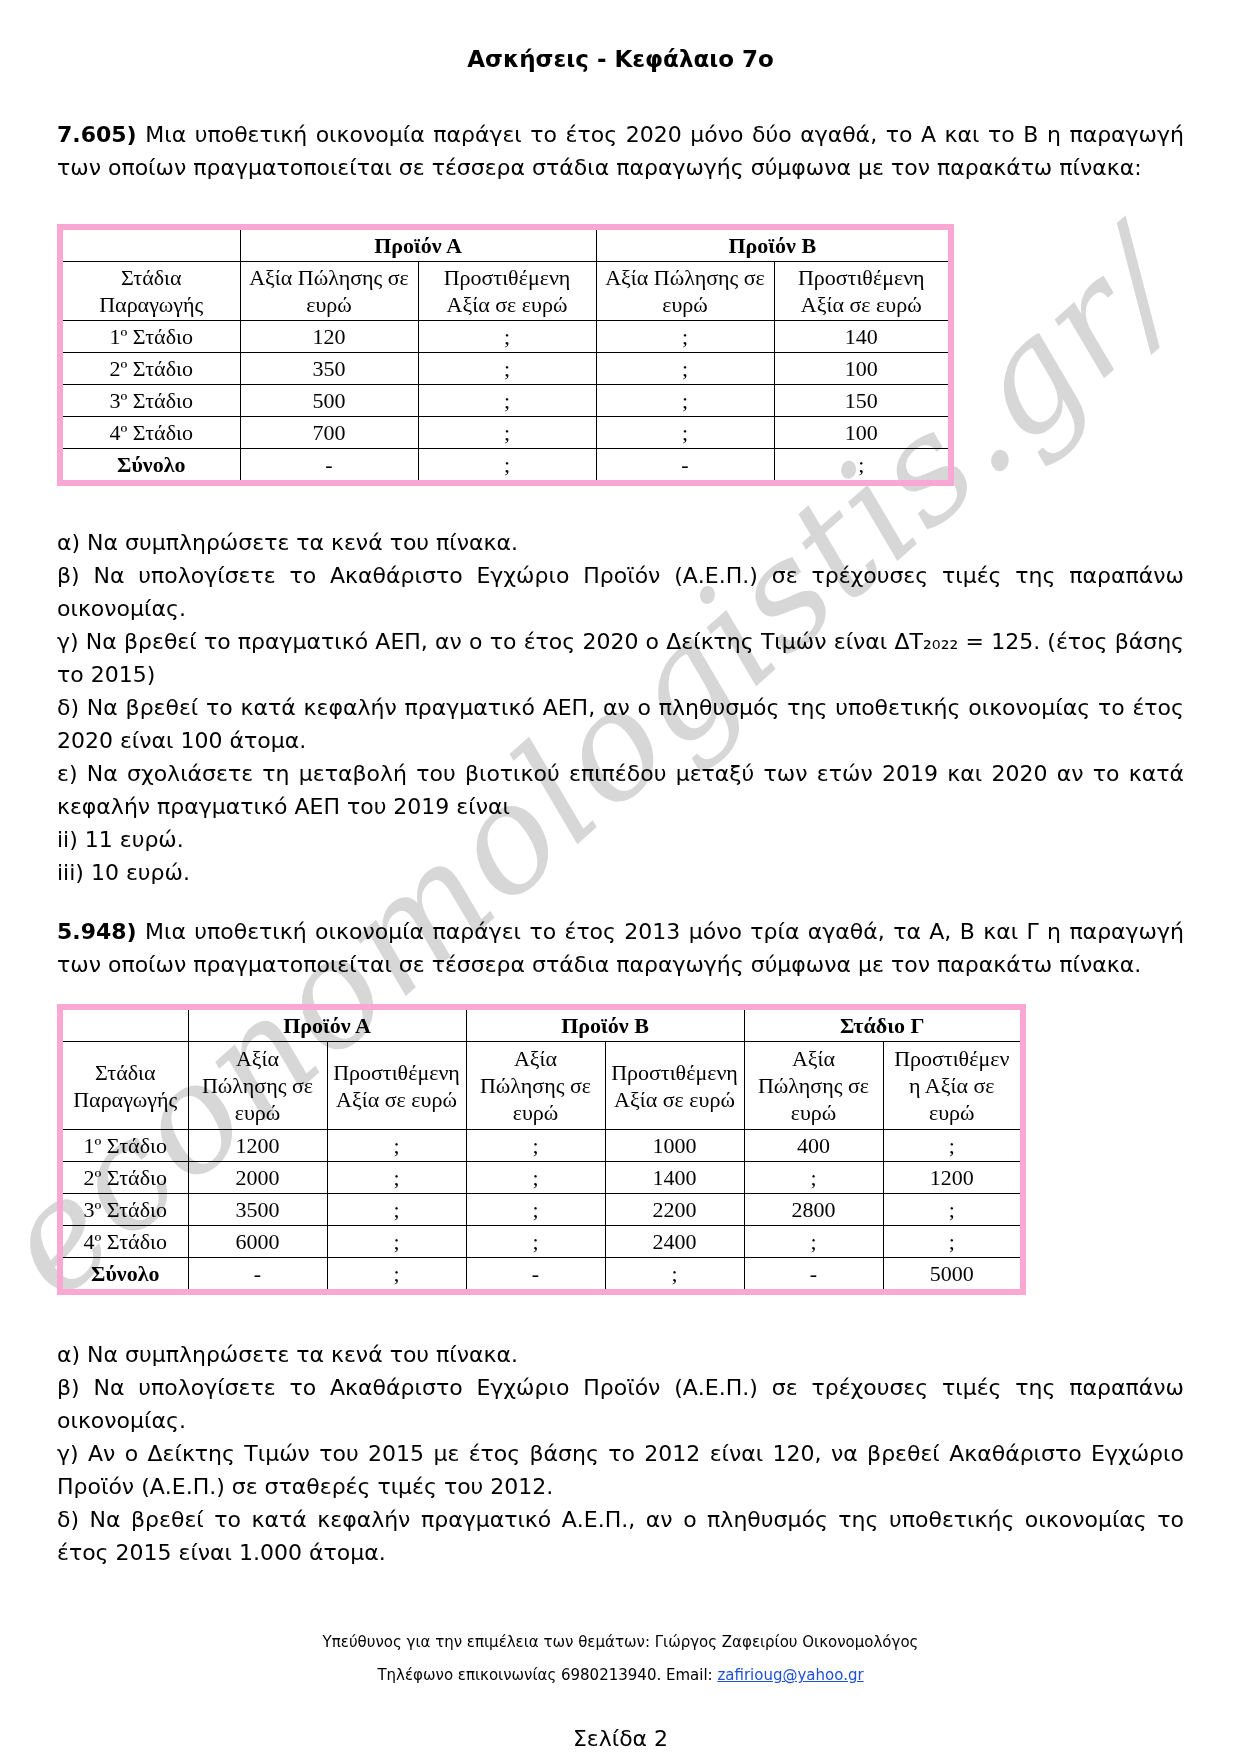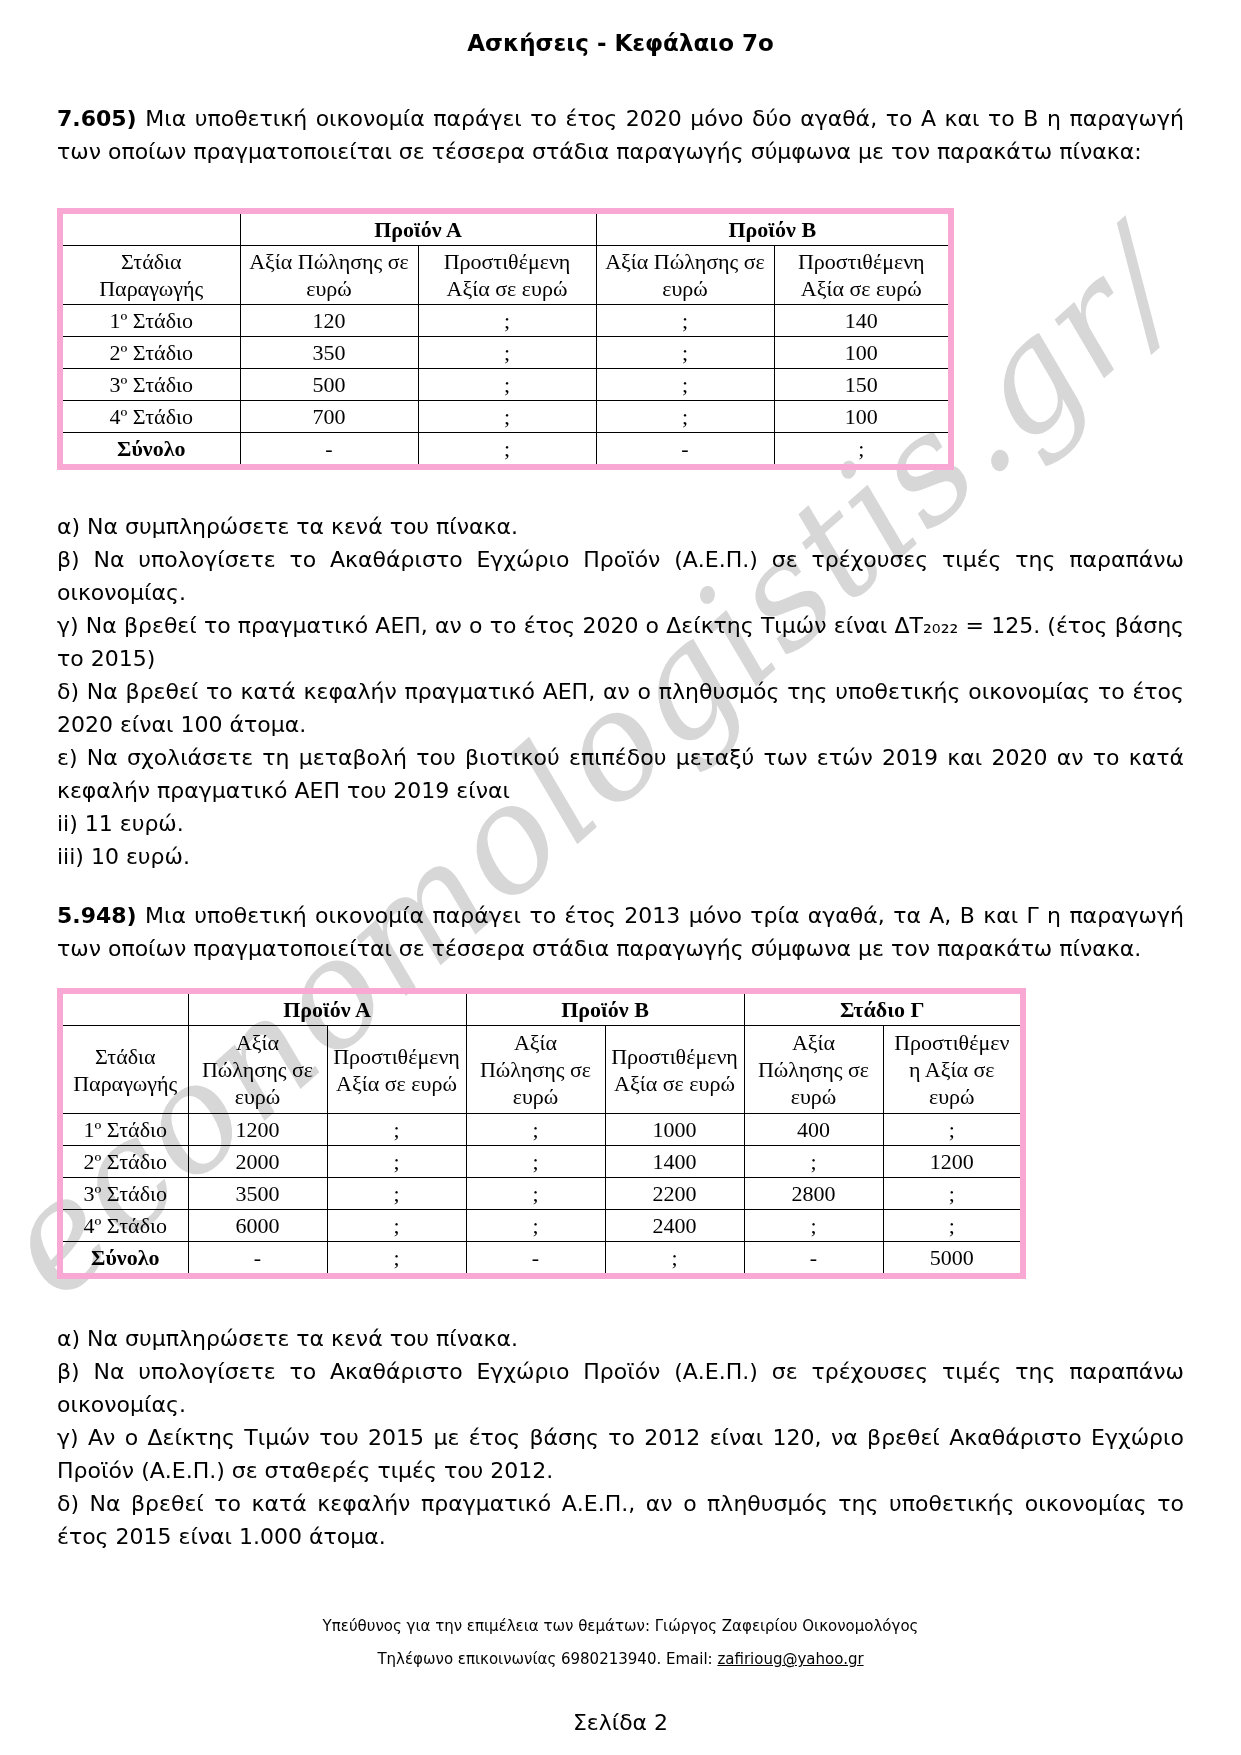--- a/index.html
+++ b/index.html
@@ -20,21 +20,21 @@
     font-style:italic;
     font-size:148px;
     letter-spacing:2px;
     color:#d7d7d7;
     white-space:nowrap;
     z-index:0;
     user-select:none;
   }
   .content { position:relative; z-index:1; }
   .title {
-    padding-top:30px;
+    padding-top:46px;
     text-align:center;
     font-weight:bold;
     font-size:23px;
   }
   .margins { margin-left:57px; margin-right:57px; }
   .para {
     font-size:22px;
     line-height:33px;
     text-align:justify;
     margin:0;
@@ -71,21 +71,21 @@
 
   .questions { margin-top:40px; }
   .questions2 { margin-top:43px; }
 
   .footer {
     margin-top:57px;
     text-align:center;
     font-size:15px;
     line-height:33px;
   }
-  .footer a { color:#000000; text-decoration:underline;text-align:center; }
+  .footer a { color:#1d4ed8; text-decoration:underline;text-align:center; }
   .pageno {
     margin-top:34px;
     text-align:center;
     font-size:22px;
   }
 </style>
 </head>
 <body>
 
 <div class="page">

